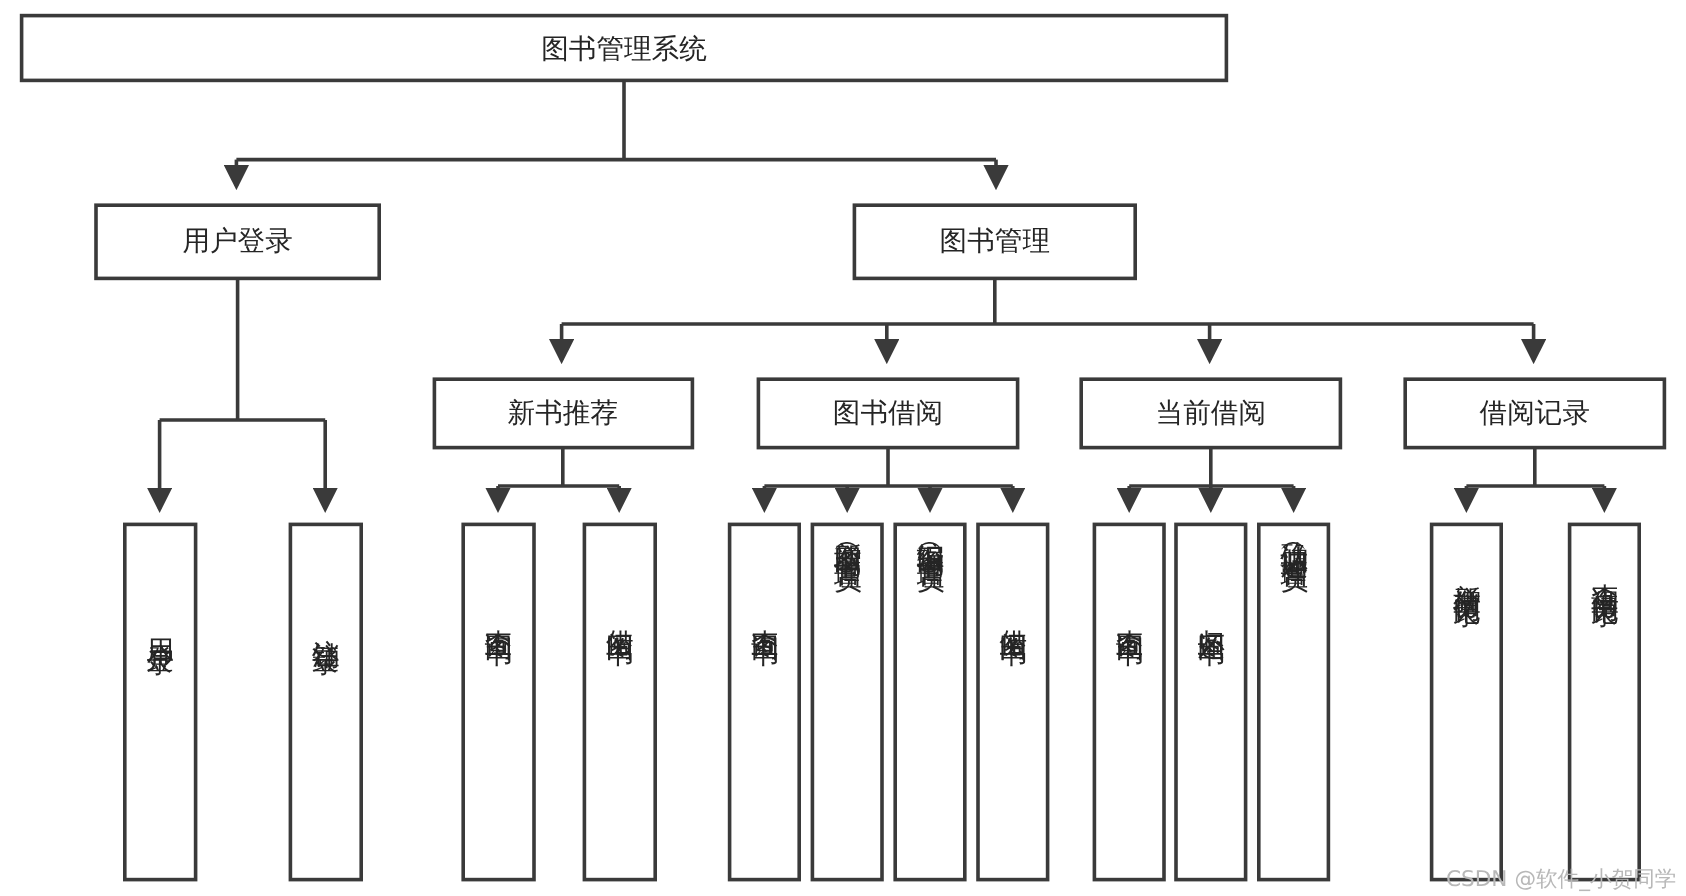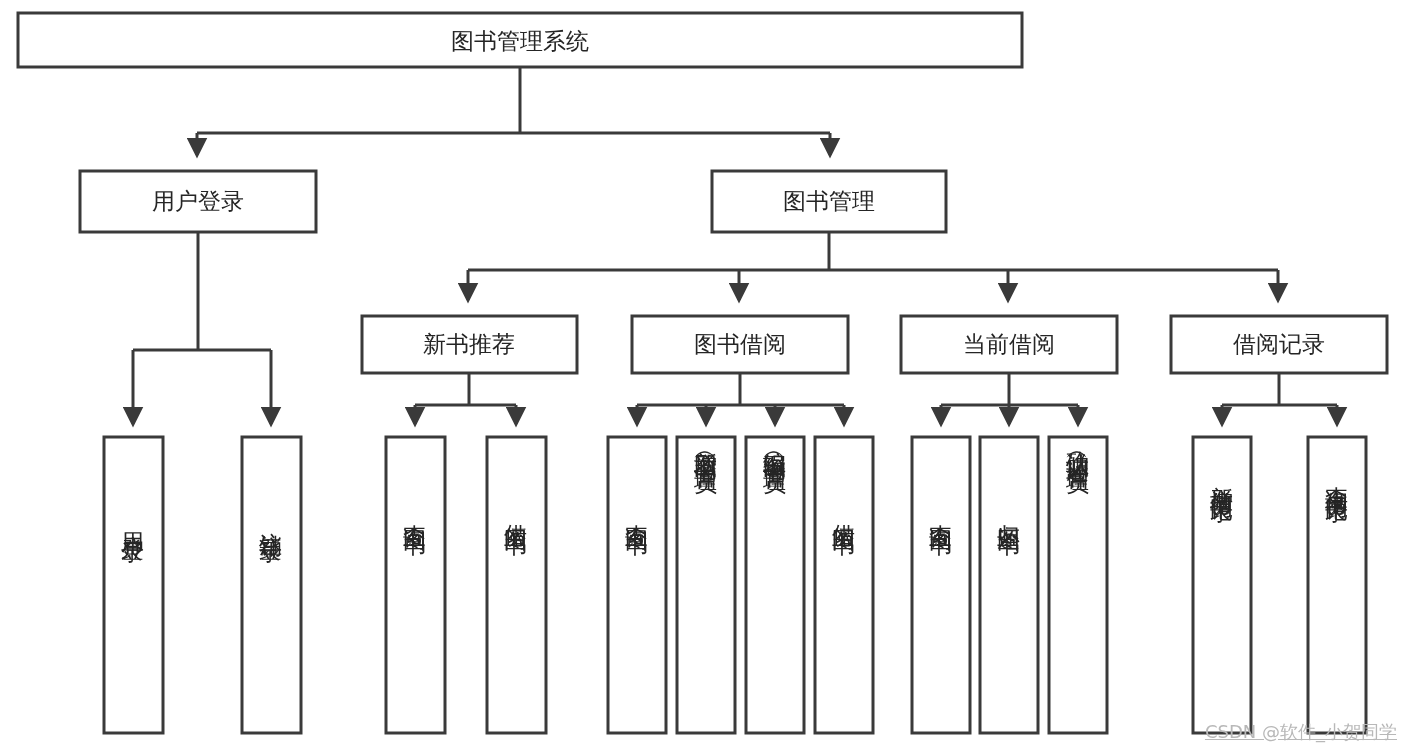--- a/index.html
+++ b/index.html
@@ -55,21 +55,20 @@
   }
   .watermark {
     position: absolute;
     right: 8px;
     bottom: 3px;
     font-family: "DejaVu Sans", "Liberation Sans", sans-serif;
     font-size: 18px;
     color: #b8b8b8;
     white-space: nowrap;
     pointer-events: none;
-    text-decoration: underline;
   }
 </style>
 </head>
 <body>
 
 <svg id="diagram" viewBox="0 0 1405 747" xmlns="http://www.w3.org/2000/svg">
 
   <defs>
     <marker id="arrow" viewBox="0 0 12 12" refX="10" refY="6" markerWidth="7" markerHeight="7" orient="auto-start-reverse">
       <path d="M 0 0 L 12 6 L 0 12 z" class="arrowhead"></path>

